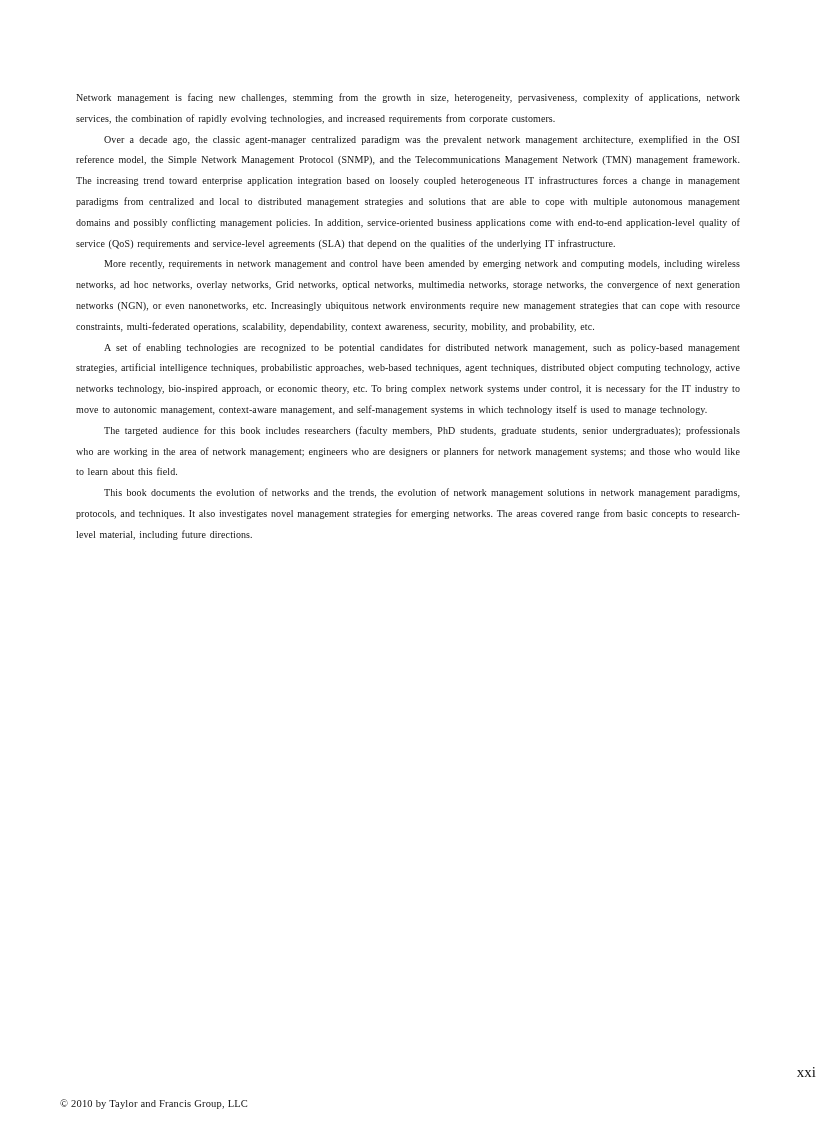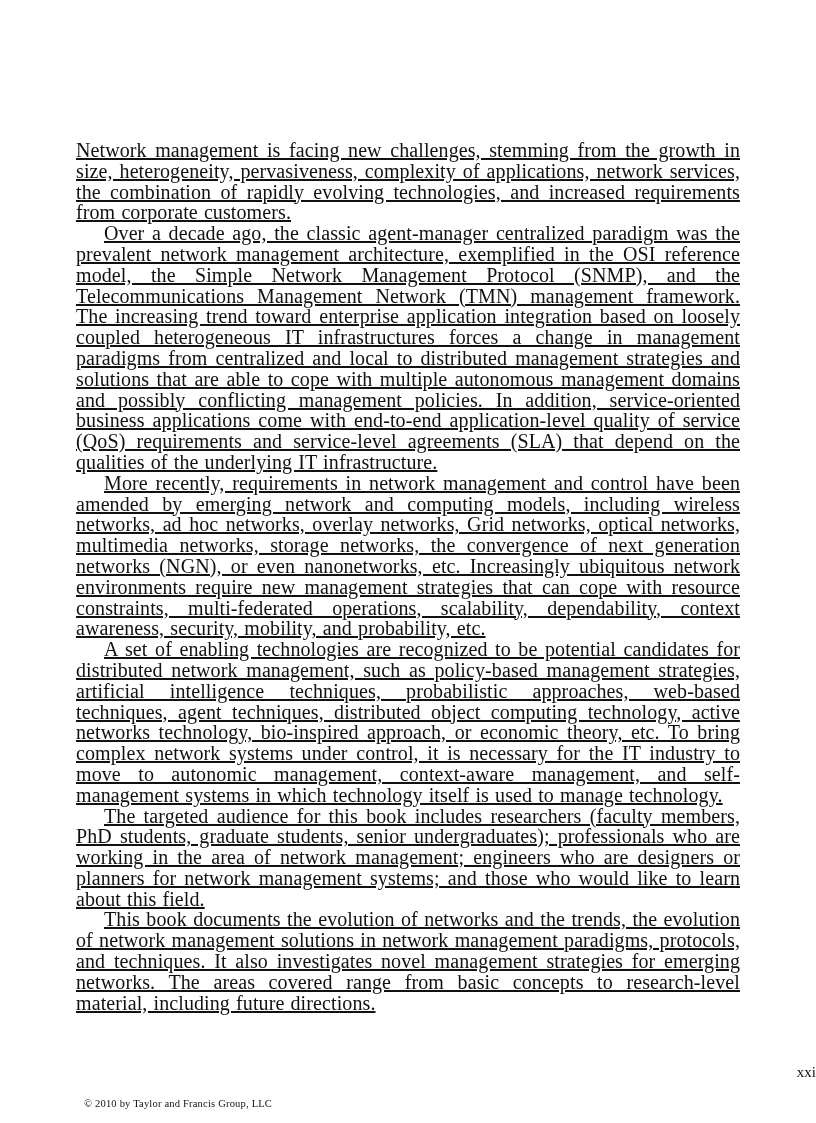--- a/index.html
+++ b/index.html
@@ -21,48 +21,46 @@
   }
   .title {
     font-size: 20px;
     font-weight: bold;
     text-align: center;
     letter-spacing: 0.5px;
     margin: 0 0 0 0;
     padding: 0;
   }
   .body-text {
-    margin-top: 52px;
-    font-size: 20px;
+    font-size: 10px;
     line-height: 20.8px;
     text-align: justify;
     letter-spacing: 0.1px;
     word-spacing: 1px;
-    text-decoration: underline;
   }
   .para {
     margin: 0;
     padding: 0;
     text-indent: 28px;
   }
   .para.first {
     text-indent: 0;
   }
   .page-number {
     position: absolute;
     bottom: 42px;
     left: 0;
     right: 0;
     text-align: right;
     font-size: 15px;
   }
   .copyright {
     position: absolute;
     bottom: 14px;
-    left: 84px;
+    left: 60px;
     font-size: 10.5px;
     letter-spacing: 0.2px;
   }
 </style>
 </head>
 <body>
 
 <div class="page">
 
 

